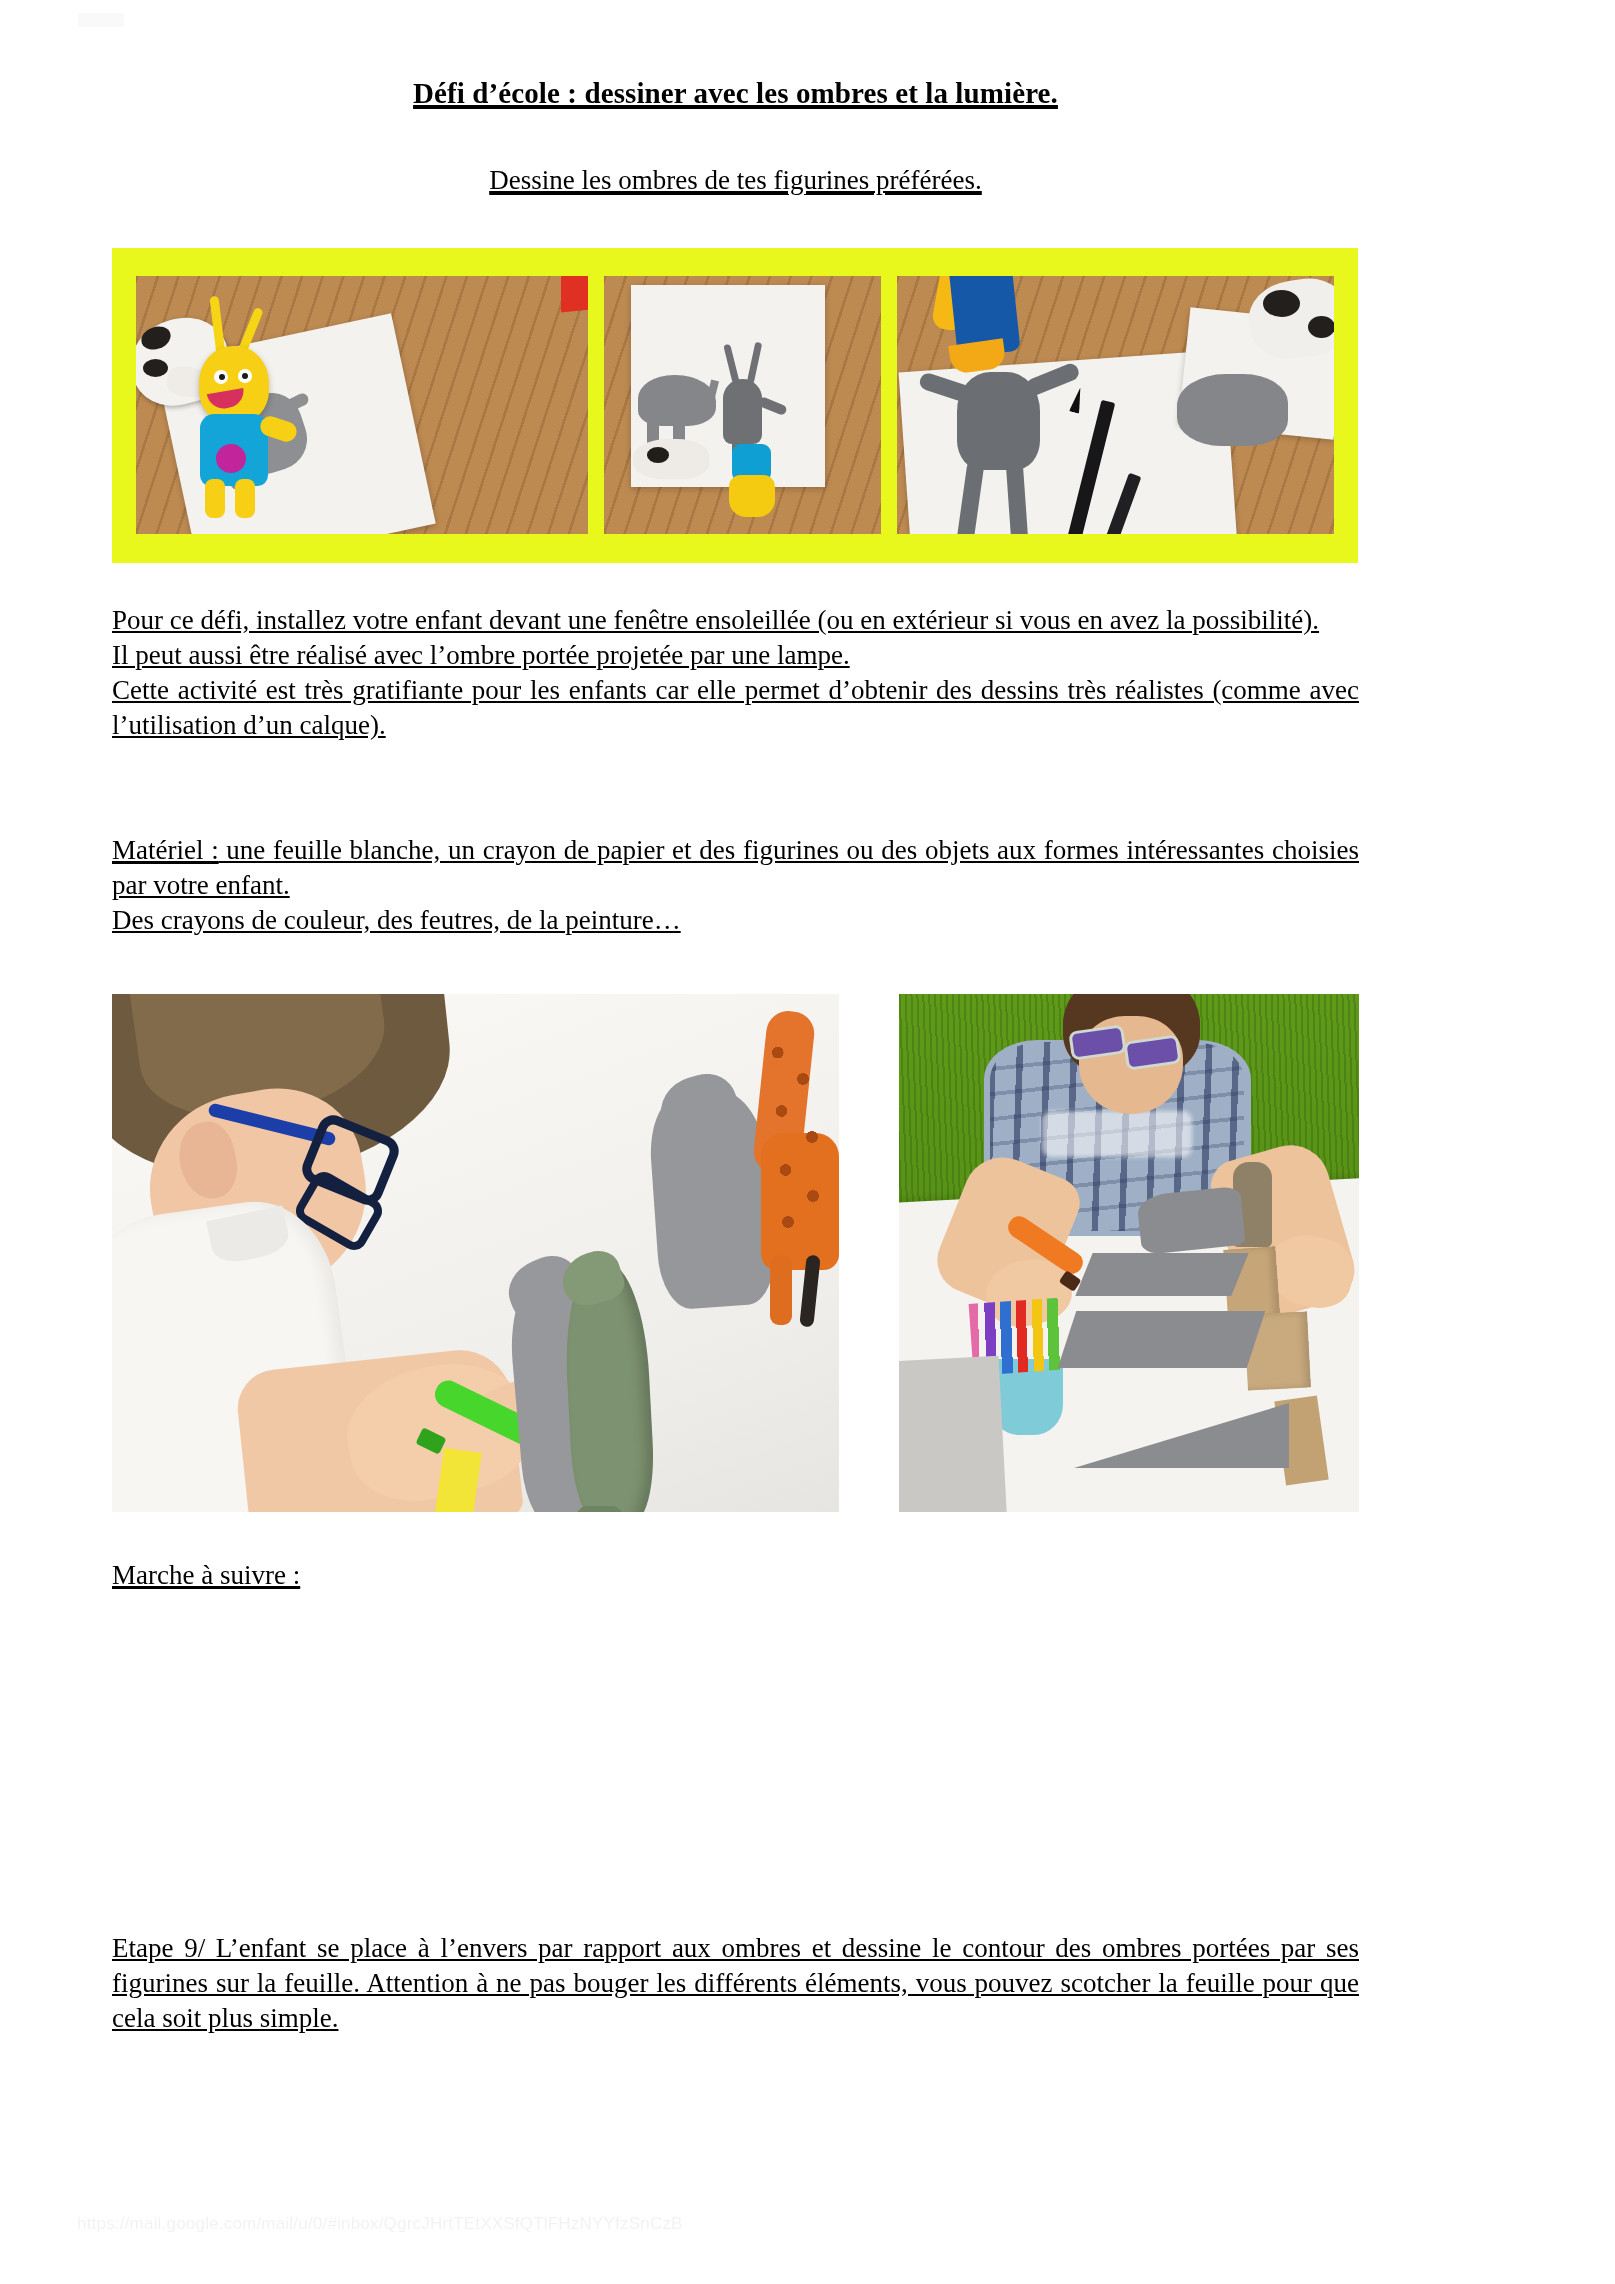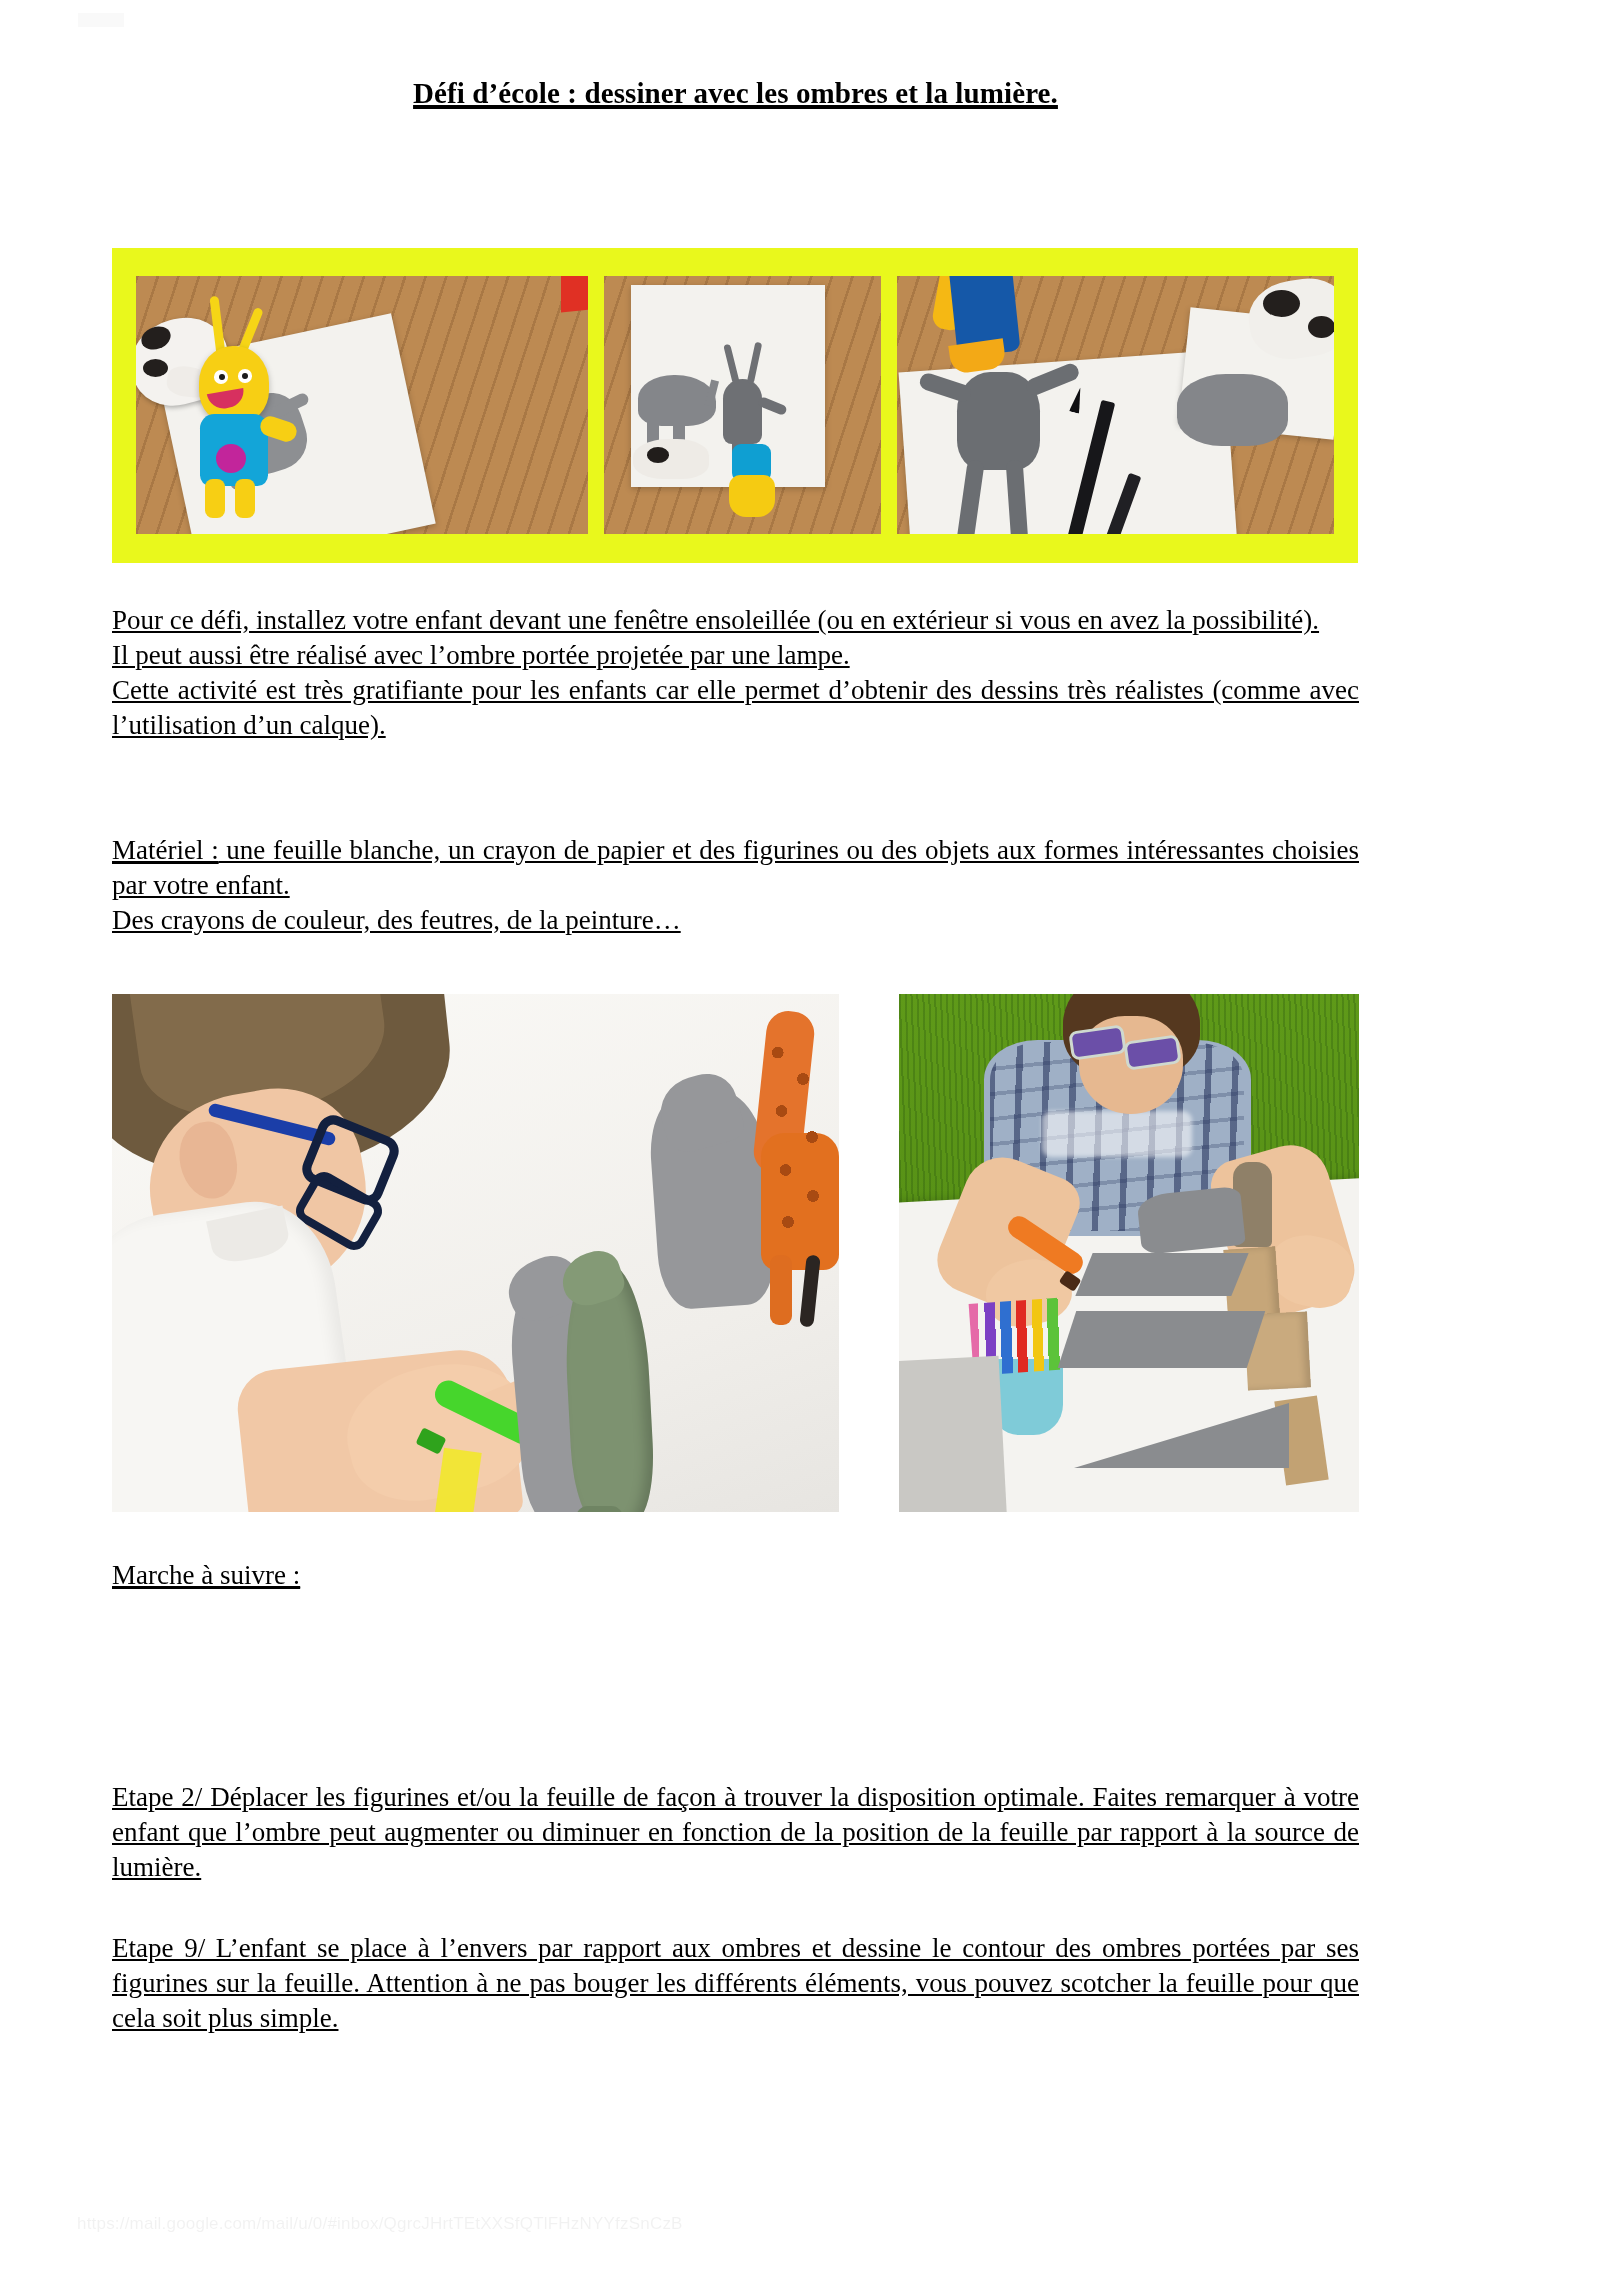--- a/index.html
+++ b/index.html
@@ -163,20 +163,25 @@
 <div class="page">
 
   <div class="top-artifact"></div>
 
   <div class="content" style="top:78px;">
     <h1 class="doc-title">
       <span class="u">Défi d’école : dessiner avec les ombres et la lumière.</span>
     </h1>
   </div>
 
+  <div class="content" style="top:166px;">
+    <div class="subtitle">
+      <span class="u">Dessine les ombres de tes figurines préférées.</span>
+    </div>
+  </div>
 
   <div class="collage">
     <div class="collage-inner">
 
       <div class="photo ph1">
         <div class="wood"></div>
         <div class="wood2"></div>
 
         <div class="layer" style="right:-2.6px;top:-2.6px;width:29px;height:38px;background:#e03024;transform:skewY(-6deg);"></div>
 
@@ -373,23 +378,20 @@
       <div class="layer" style="left:-26px;top:365px;width:130px;height:169px;background:#c9c8c4;transform:rotate(-3deg);"></div>
     </div>
 
   </div>
 
   <div class="content" style="top:1558px;">
     <p class="body-par nojust"><span class="u-lbl">Marche à suivre :</span></p>
   </div>
 
 
-  <div class="content" style="top:1780px;">
-    <p class="body-par">Etape 2/ Déplacer les figurines et/ou la feuille de façon à trouver la disposition optimale. Faites remarquer à votre enfant que l’ombre peut augmenter ou diminuer en fonction de la position de la feuille par rapport à la source de lumière.</p>
-  </div>
 
   <div class="content" style="top:1931px;">
     <p class="body-par">Etape 9/ L’enfant se place à l’envers par rapport aux ombres et dessine le contour des ombres portées par ses figurines sur la feuille. Attention à ne pas bouger les différents éléments, vous pouvez scotcher la feuille pour que cela soit plus simple.</p>
   </div>
 
 
   <div class="footer-url">https://mail.google.com/mail/u/0/#inbox/QgrcJHrtTEtXXSfQTlFHzNYYfzSnCzB</div>
 
 </div>
 

